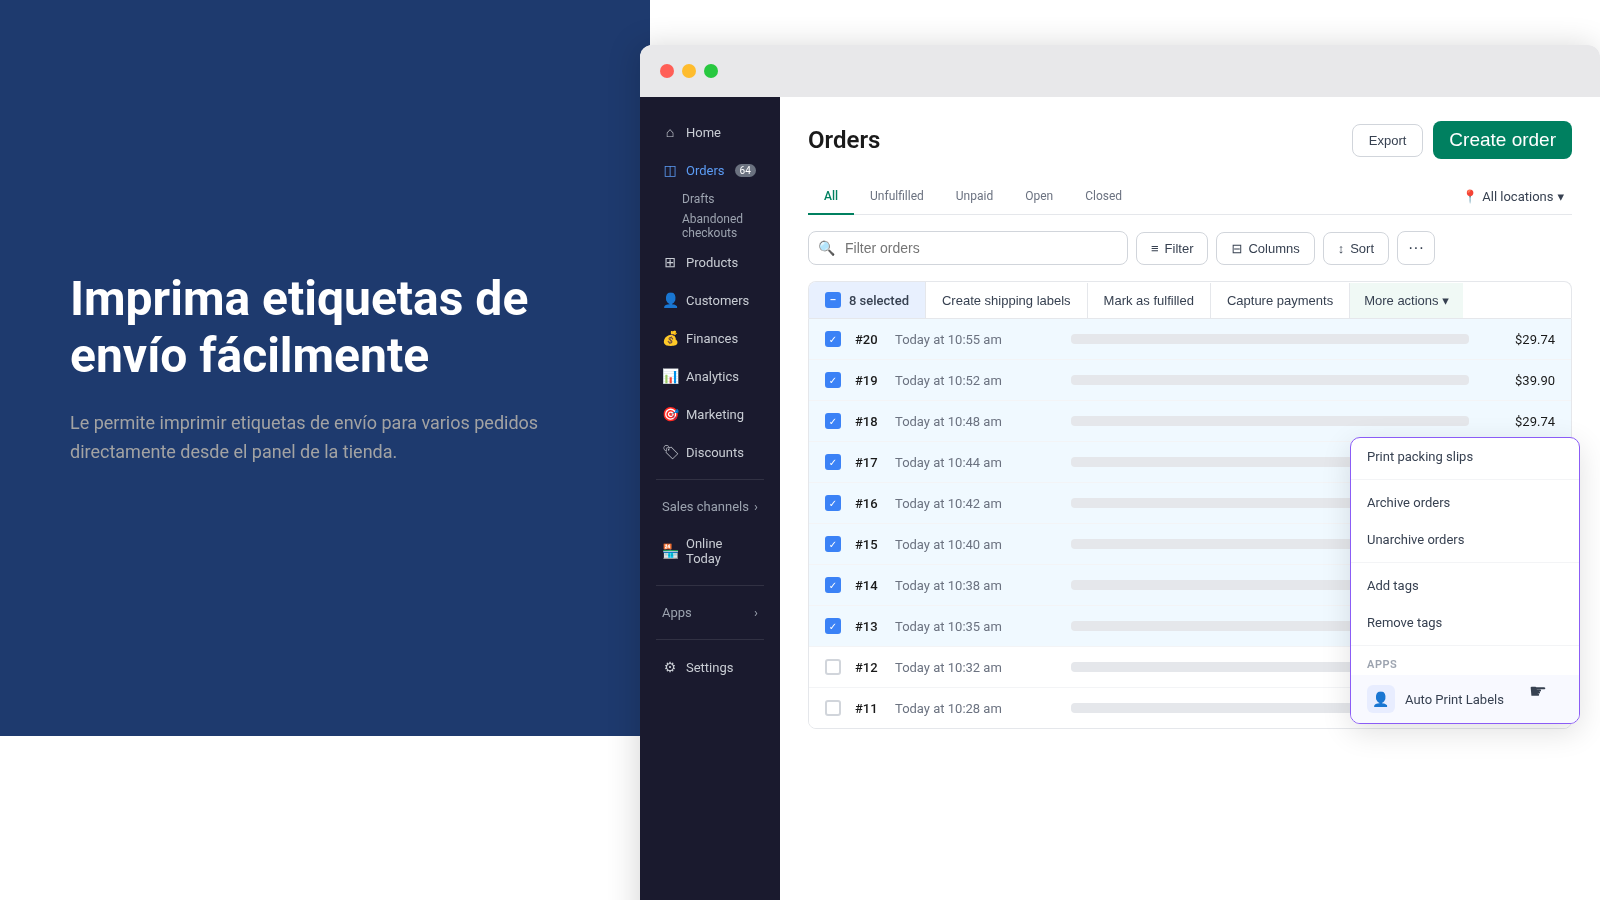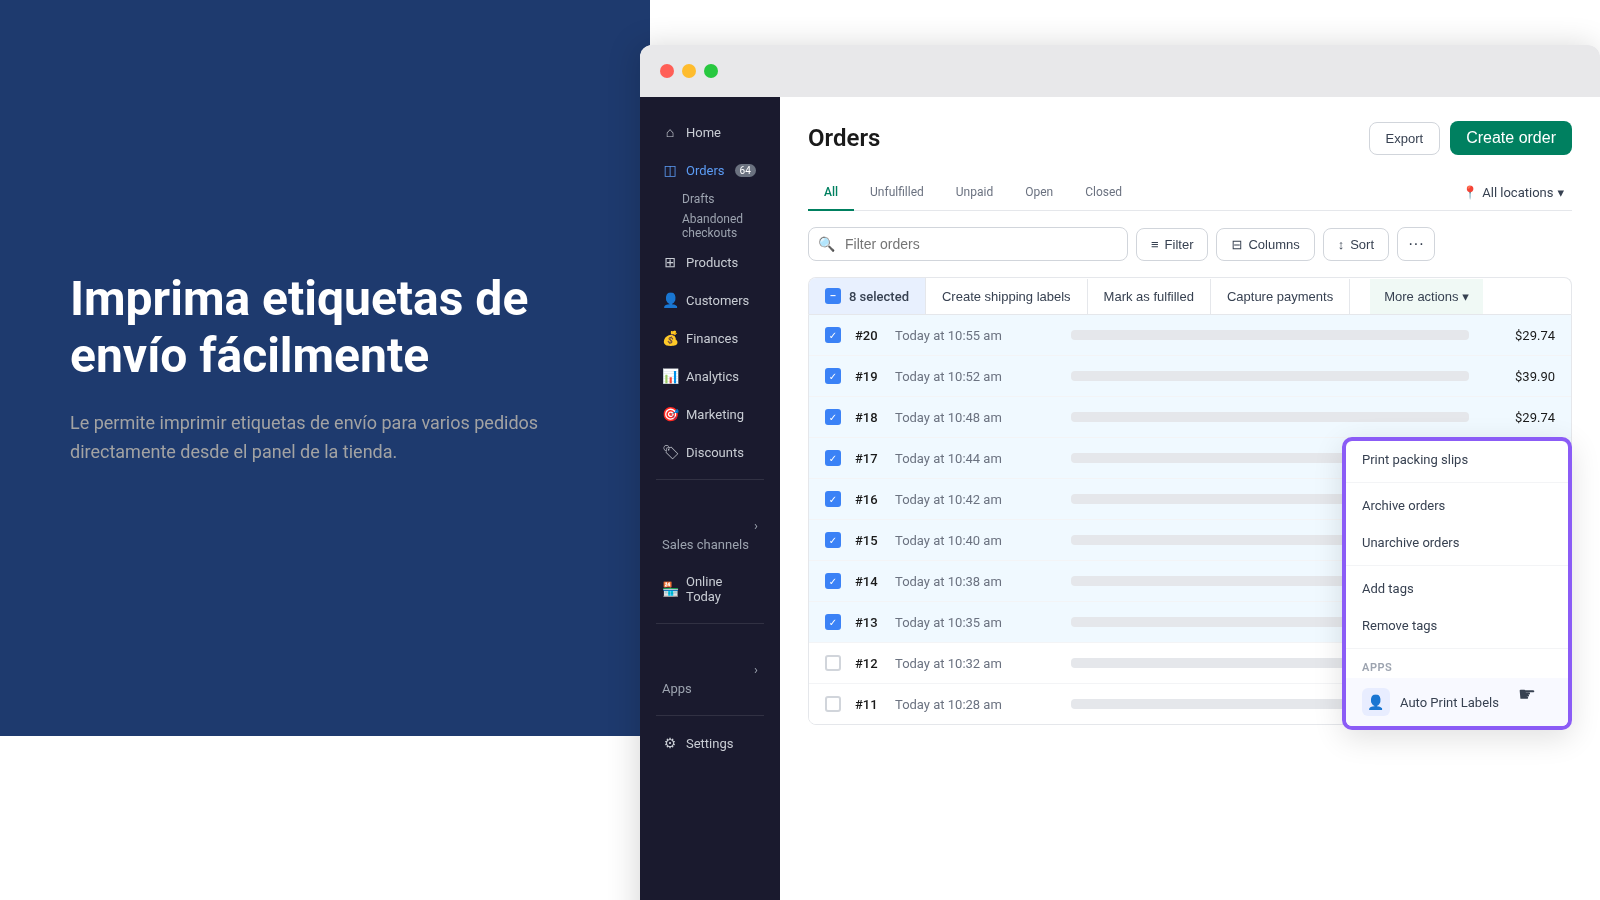--- a/index.html
+++ b/index.html
@@ -136,21 +136,21 @@
       display: flex;
       align-items: center;
       justify-content: space-between;
       padding: 10px 16px;
       color: #9ca3af;
       font-size: 13px;
       cursor: pointer;
       margin: 1px 6px;
       border-radius: 6px;
     }
-    .sidebar-item-left { display: flex; align-items: flex-start; gap: 8px; margin-top: 38px; }
+    .sidebar-item-left { display: flex; align-items: flex-start; gap: 8px; }
 
     
     .page-header {
       display: flex;
       align-items: center;
       justify-content: space-between;
       margin-bottom: 20px;
     }
     .page-title {
       font-size: 24px;
@@ -170,21 +170,21 @@
       border-radius: 8px;
       font-size: 13px;
       cursor: pointer;
     }
     .btn-create {
       background: #008060;
       color: white;
       border: none;
       padding: 8px 16px;
       border-radius: 8px;
-      font-size: 16px;
+      font-size: 19px;
       font-weight: 500;
       cursor: pointer;
     }
 
     
     .tabs-row {
       display: flex;
       align-items: center;
       justify-content: space-between;
       border-bottom: 1px solid #e5e7eb;
@@ -318,21 +318,20 @@
       padding: 10px 14px;
       font-size: 13px;
       color: #374151;
       border: none;
       background: #f0f9f5;
       cursor: pointer;
       display: flex;
       align-items: center;
       gap: 4px;
       font-weight: 500;
-      margin-left: 20px;
     }
 
     
     .orders-table {
       border: 1px solid #e5e7eb;
       border-radius: 0 0 8px 8px;
       overflow: hidden;
     }
     .order-row {
       display: flex;
@@ -383,24 +382,24 @@
     .order-amount {
       color: #1a1a1a;
       width: 70px;
       text-align: right;
       flex-shrink: 0;
     }
 
     
     .dropdown-menu {
       position: absolute;
-      right: 28px;
+      right: 20px;
       top: 340px;
       background: white;
-      border: 4px solid #8b5cf6;
+      border: 1px solid #8b5cf6;
       border-radius: 10px;
       box-shadow: 0 8px 30px rgba(0,0,0,0.12);
       width: 230px;
       overflow: hidden;
       z-index: 100;
     }
     .dropdown-item {
       padding: 11px 16px;
       font-size: 13px;
       color: #374151;

